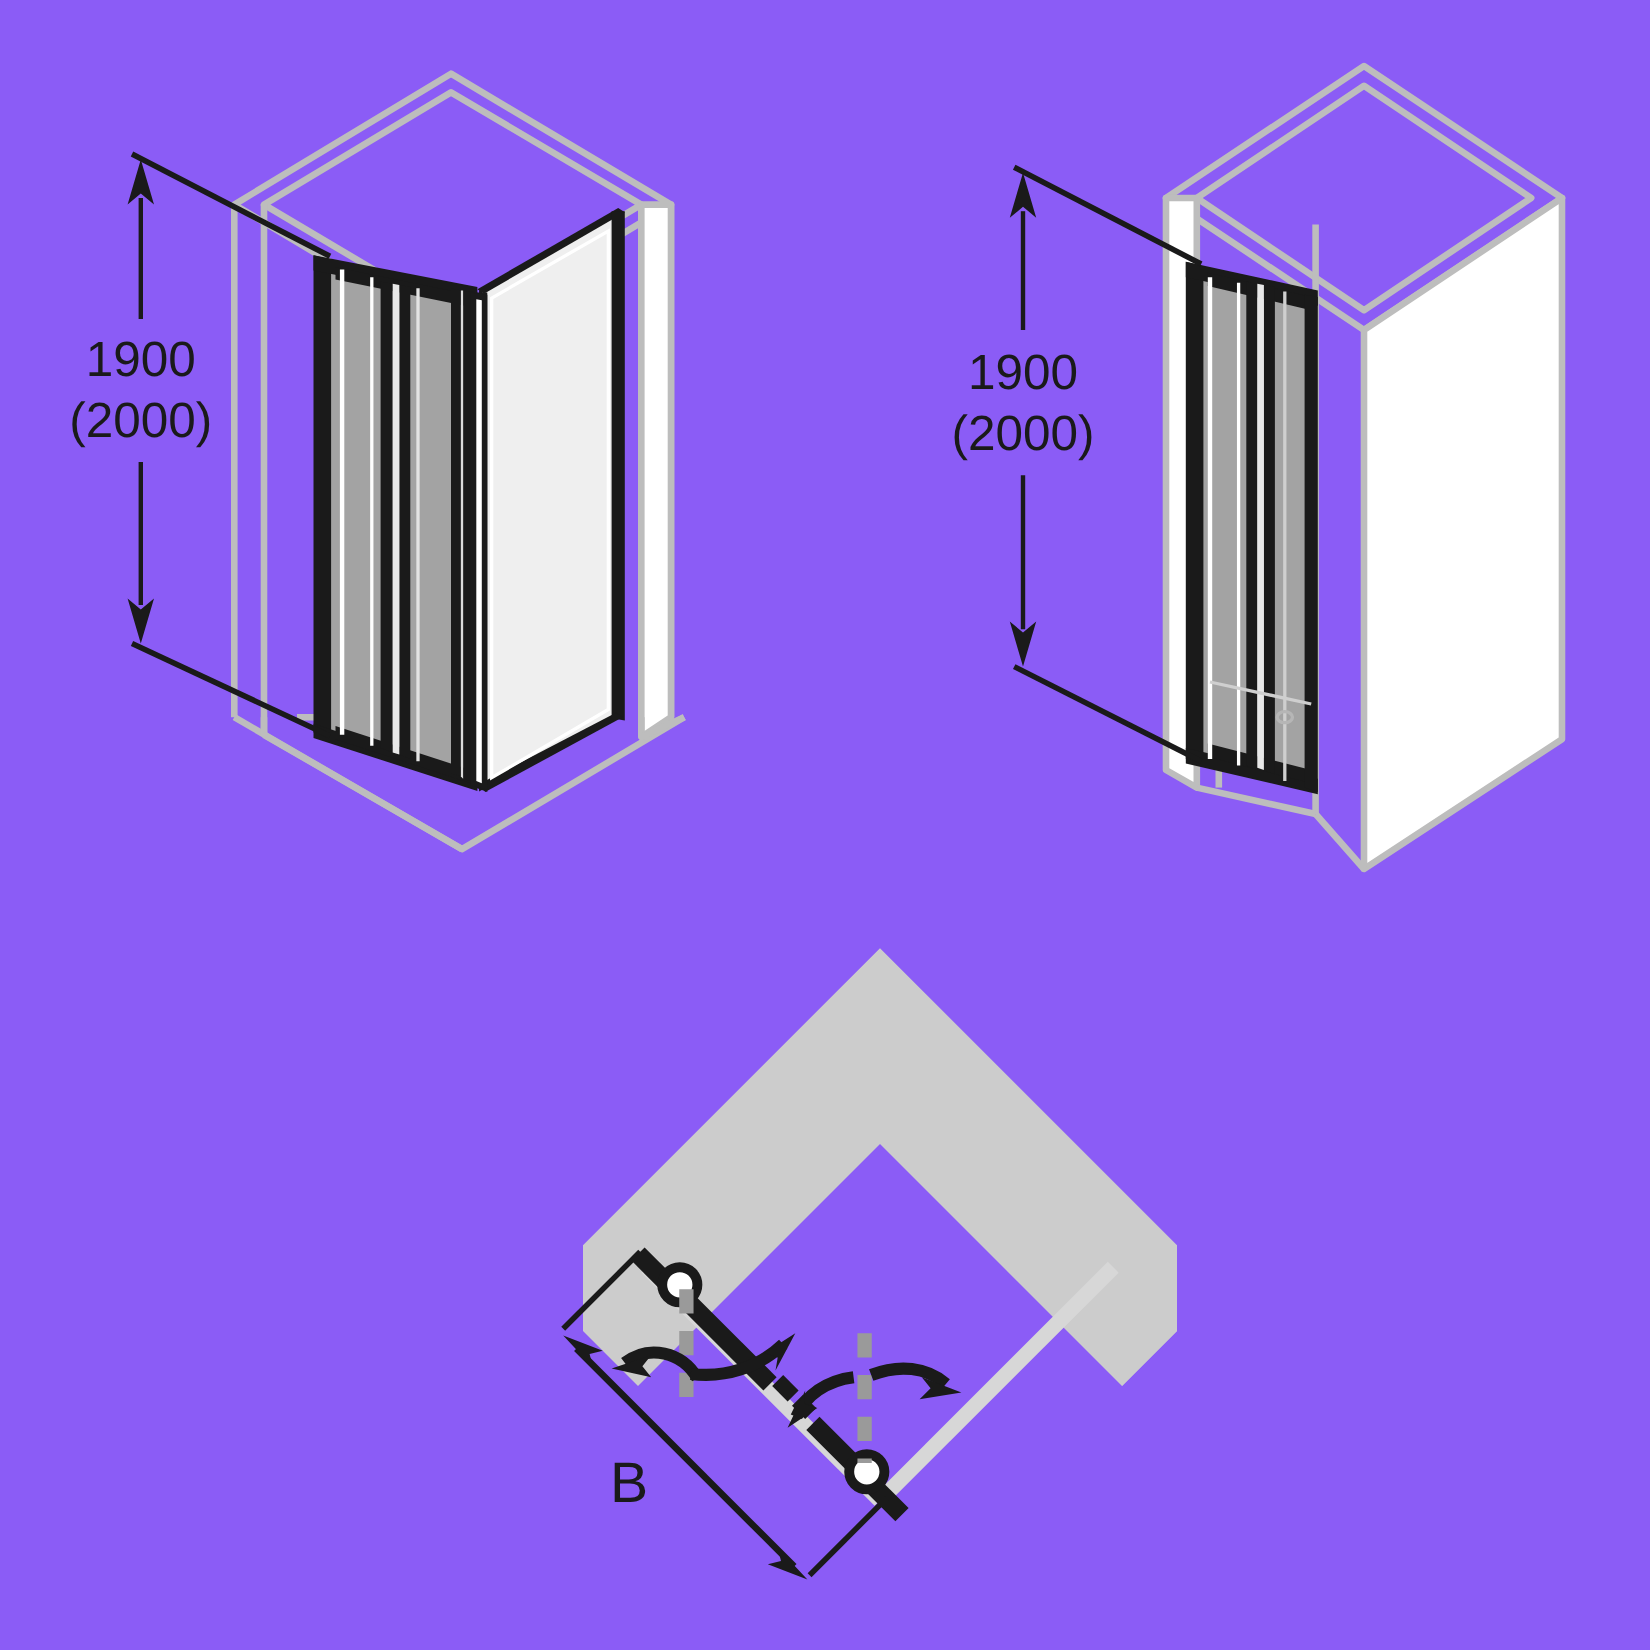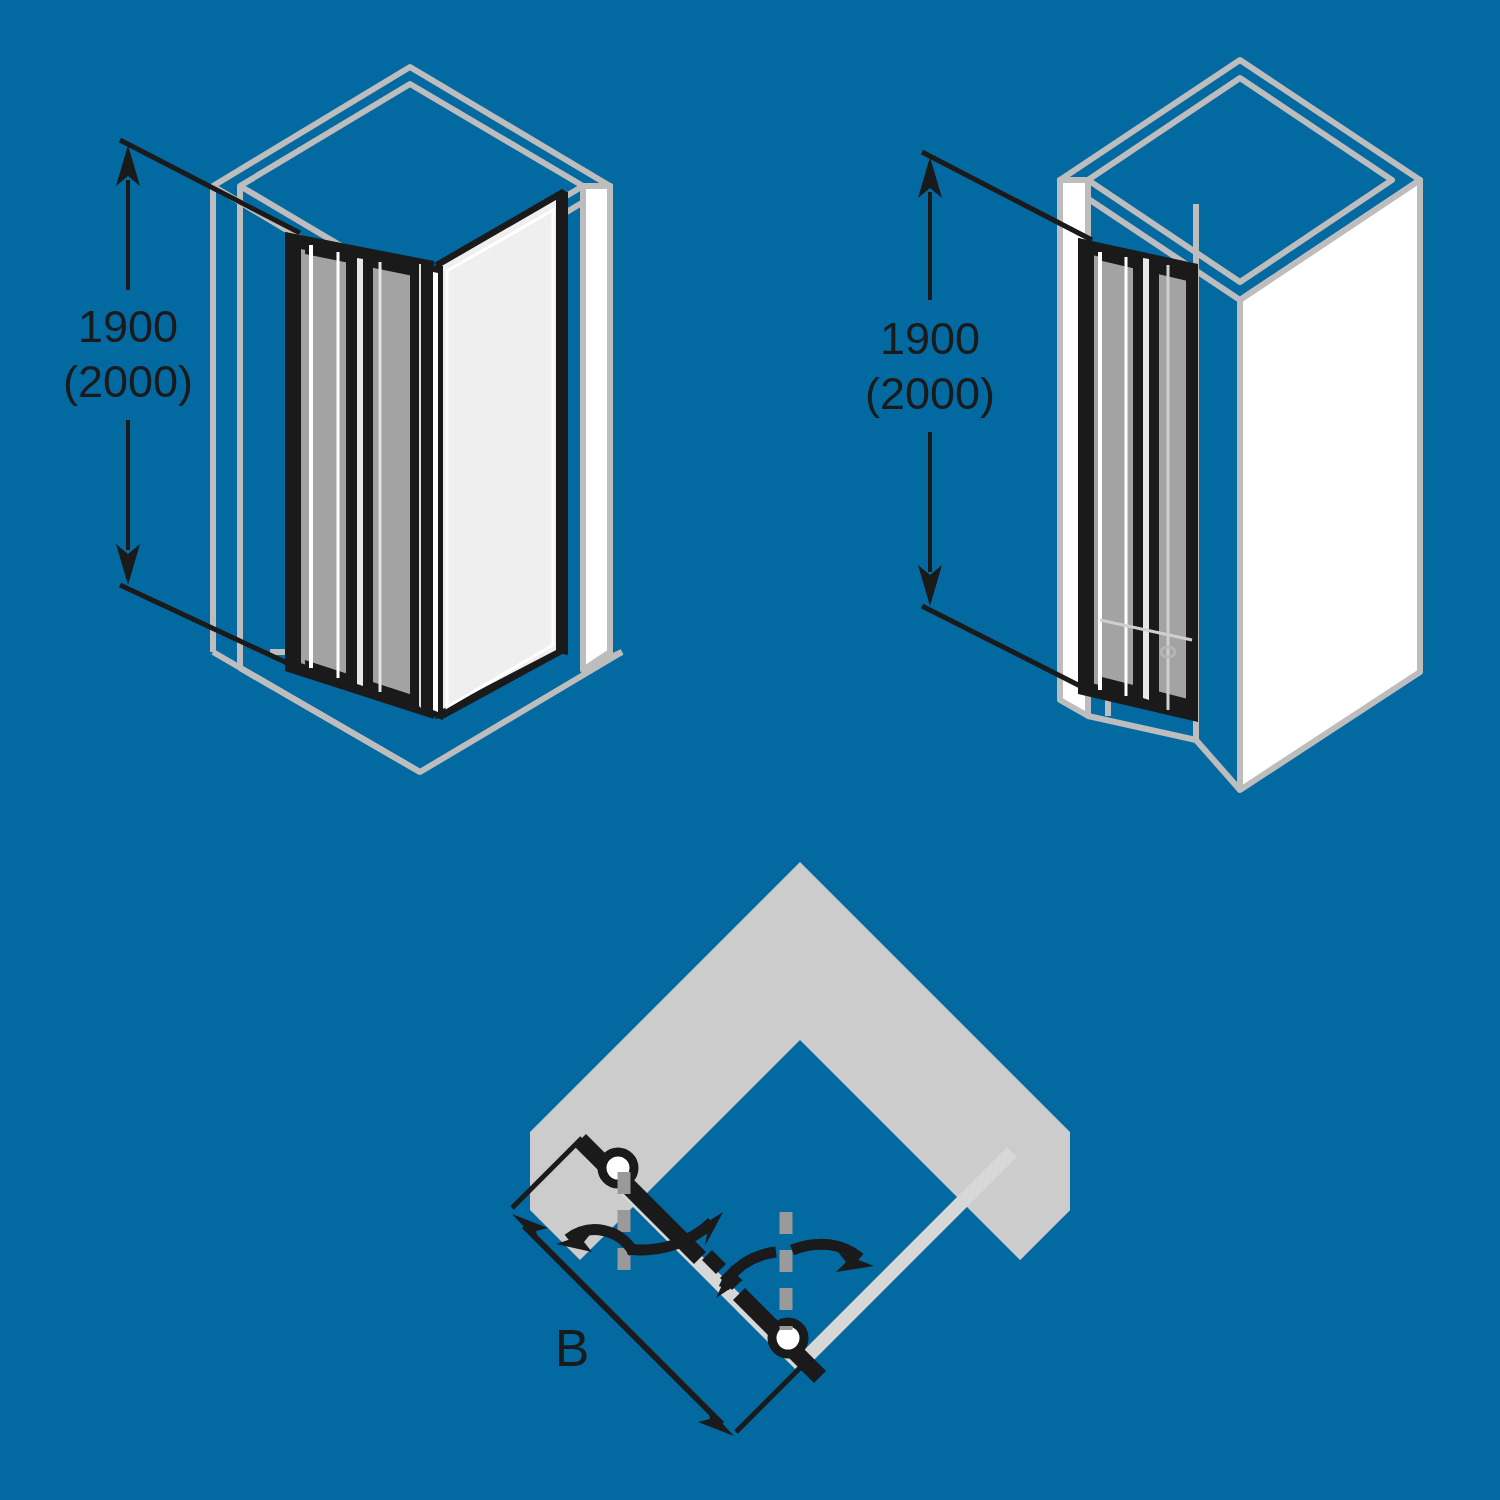--- a/index.html
+++ b/index.html
@@ -10,21 +10,21 @@
   body {
     width: 1500px;
     height: 1500px;
     font-family: "Liberation Sans", sans-serif;
     overflow: hidden;
   }
   #sheet {
     position: relative;
     width: 1500px;
     height: 1500px;
-    background: #0369a1;
+    background: #8b5cf6;
   }
   svg.drawing {
     position: absolute;
     left: 0;
     top: 0;
     width: 1500px;
     height: 1500px;
   }
   .dim-text {
     font-family: "Liberation Sans", sans-serif;

